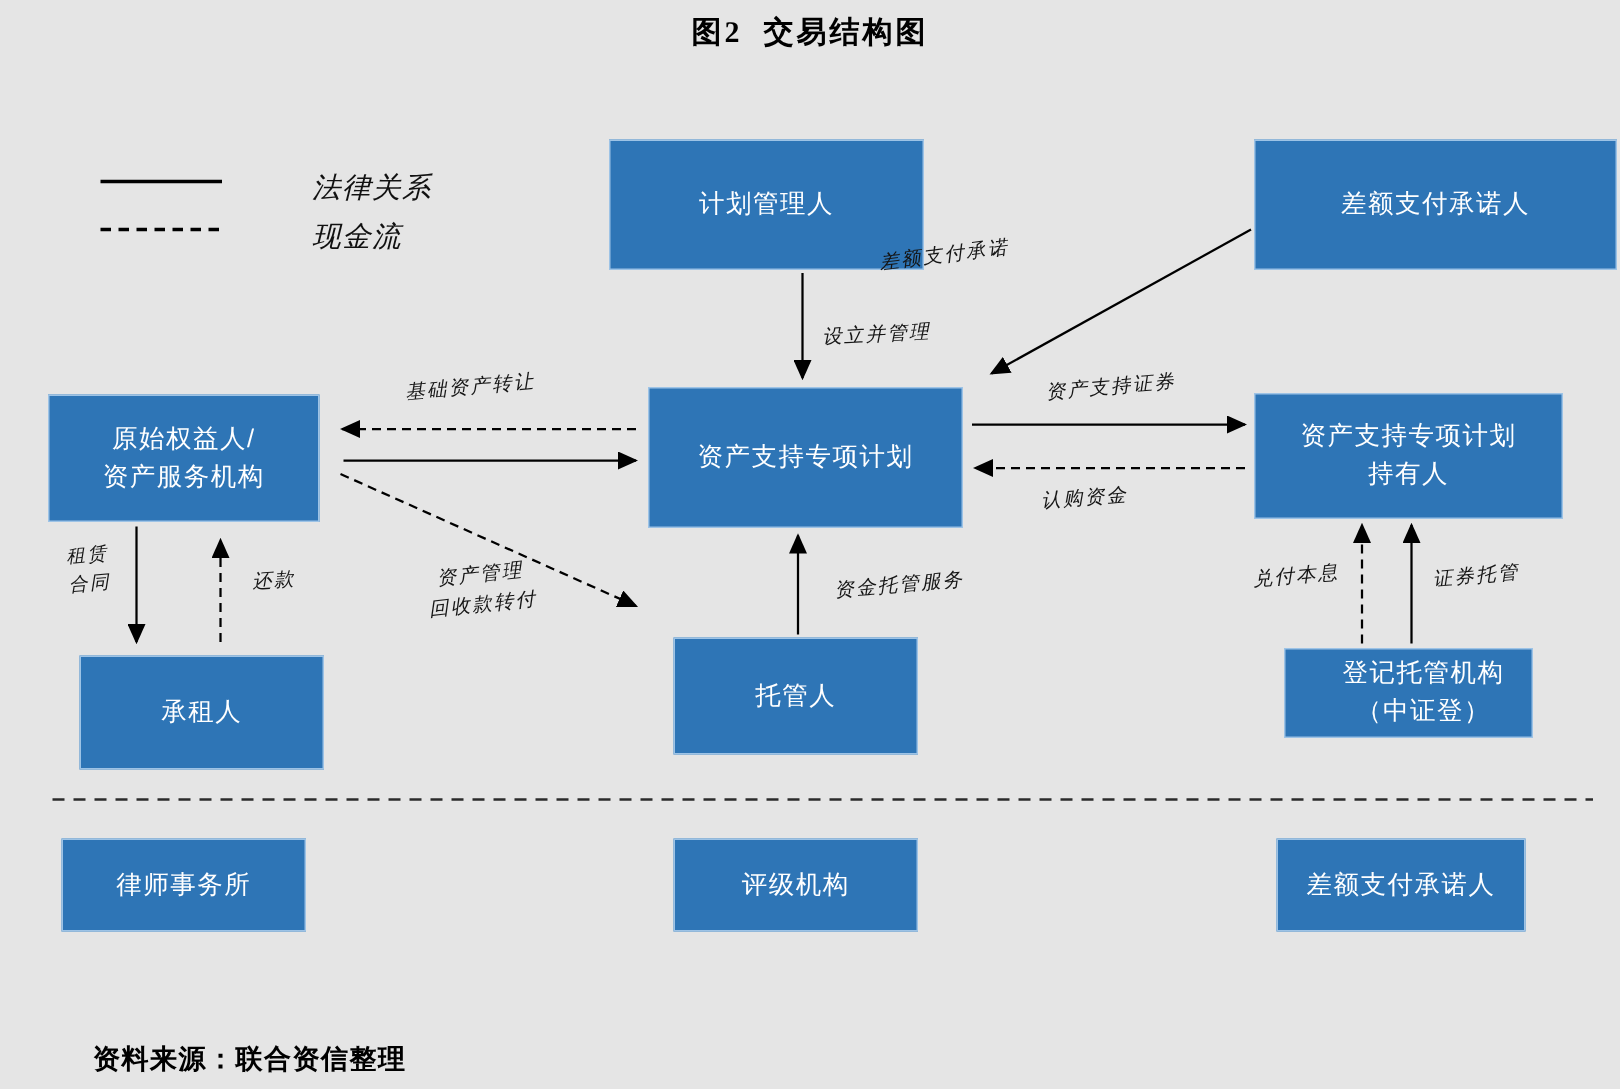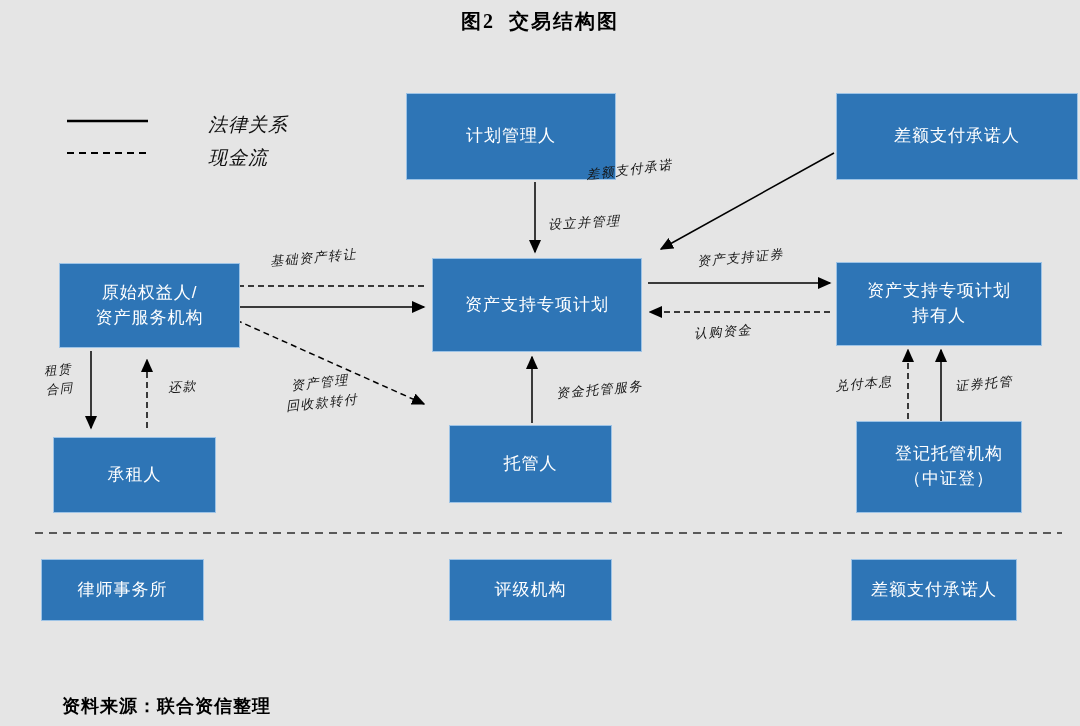--- a/index.html
+++ b/index.html
@@ -80,28 +80,28 @@
     <line class="ln solid" x1="941" y1="429" x2="941" y2="350" marker-end="url(#arw)"></line>
 
     <line class="ln separator" x1="35" y1="533" x2="1062" y2="533"></line>
   </svg>
 
   <div class="legend-label" style="left:208px;top:112px;">法律关系</div>
   <div class="legend-label" style="left:208px;top:145px;">现金流</div>
 
   <div class="node" style="left:406px;top:93px;width:210px;height:87px;">计划管理人</div>
   <div class="node" style="left:836px;top:93px;width:242px;height:87px;">差额支付承诺人</div>
-  <div class="node" style="left:32px;top:263px;width:181px;height:85px;margin-left:27px;">原始权益人/
+  <div class="node" style="left:32px;top:263px;width:181px;height:85px;">原始权益人/
 资产服务机构</div>
   <div class="node" style="left:432px;top:258px;width:210px;height:94px;">资产支持专项计划</div>
   <div class="node" style="left:836px;top:262px;width:206px;height:84px;">资产支持专项计划
 持有人</div>
   <div class="node" style="left:53px;top:437px;width:163px;height:76px;">承租人</div>
   <div class="node" style="left:449px;top:425px;width:163px;height:78px;">托管人</div>
-  <div class="node" style="left:856px;top:421px;width:166px;height:92px;padding-left:20px;">登记托管机构
+  <div class="node" style="left:856px;top:432px;width:166px;height:60px;padding-left:20px;">登记托管机构
 （中证登）</div>
   <div class="node" style="left:41px;top:559px;width:163px;height:62px;">律师事务所</div>
   <div class="node" style="left:449px;top:559px;width:163px;height:62px;">评级机构</div>
   <div class="node" style="left:851px;top:559px;width:166px;height:62px;">差额支付承诺人</div>
 
   <div class="edge-label" style="left:548px;top:213px;transform:rotate(-3deg);">设立并管理</div>
   <div class="edge-label" style="left:586px;top:160px;transform:rotate(-7deg);">差额支付承诺</div>
   <div class="edge-label" style="left:270px;top:248px;transform:rotate(-5deg);">基础资产转让</div>
   <div class="edge-label" style="left:697px;top:248px;transform:rotate(-5deg);">资产支持证券</div>
   <div class="edge-label" style="left:694px;top:322px;transform:rotate(-4deg);">认购资金</div>

